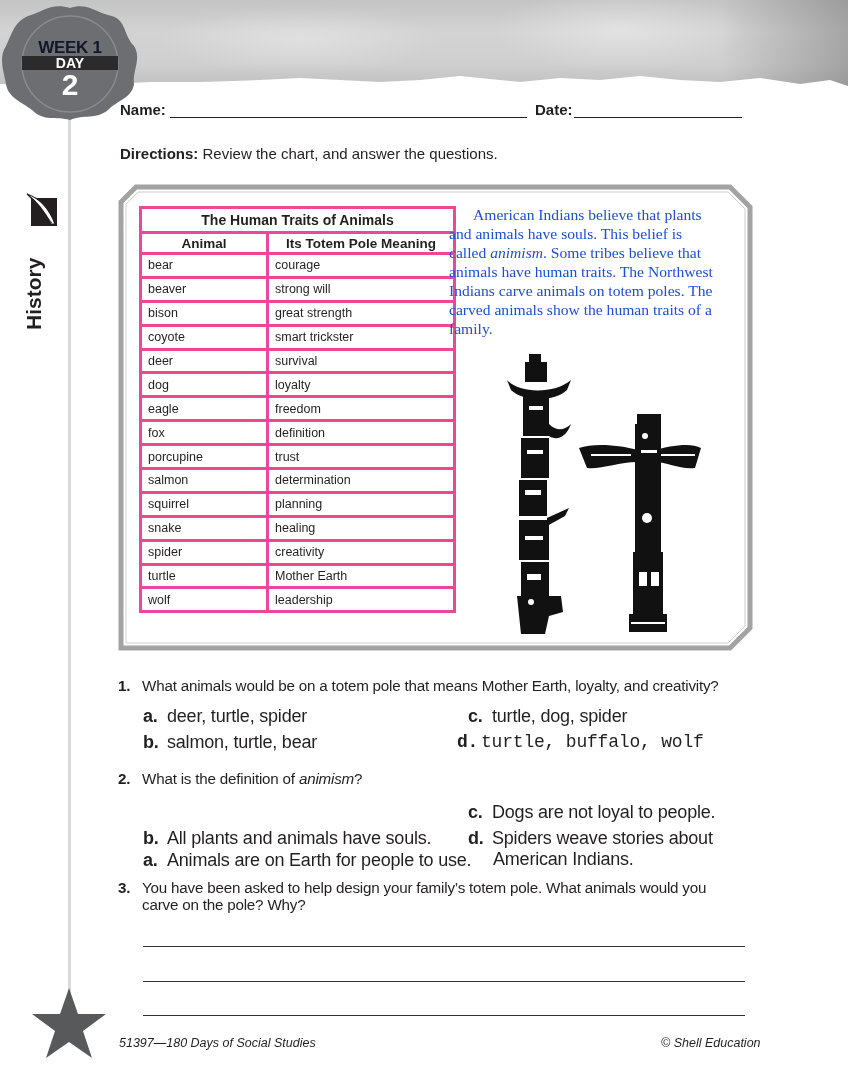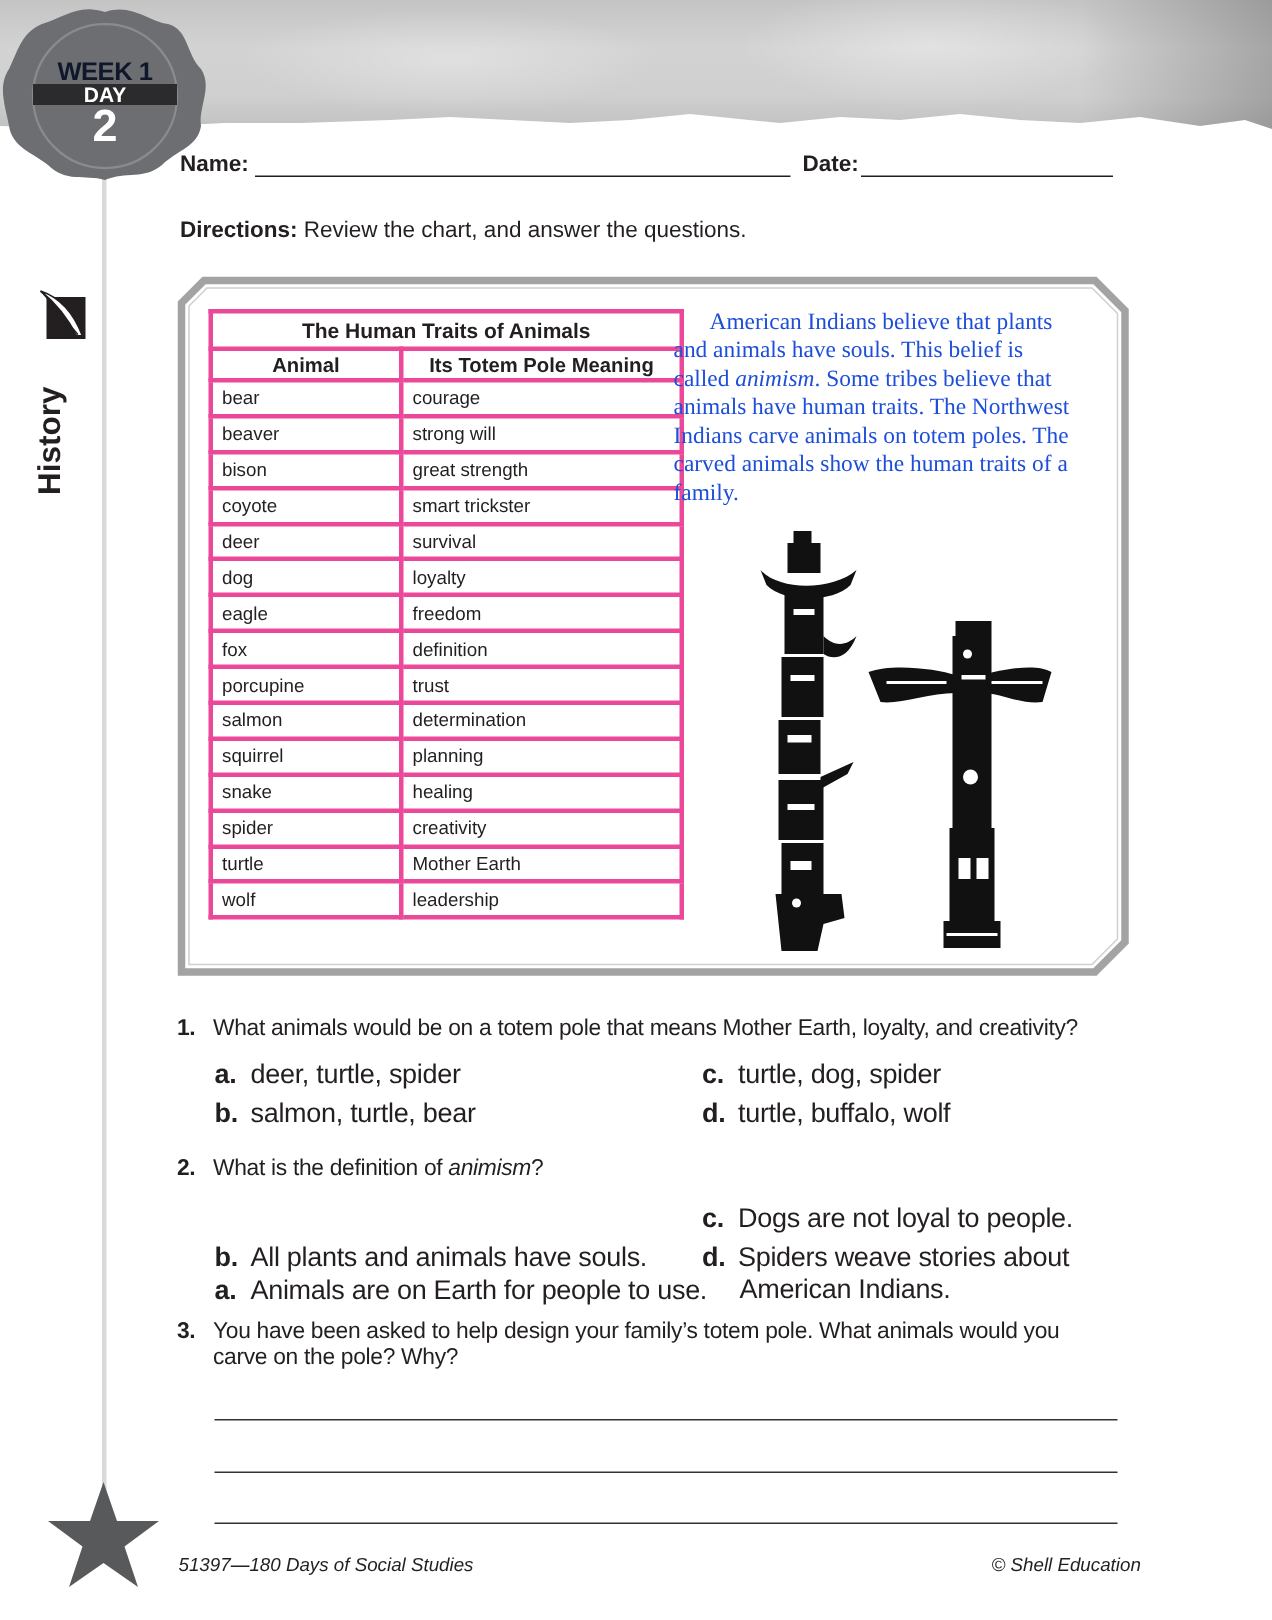--- a/index.html
+++ b/index.html
@@ -252,21 +252,21 @@
 </div>
 <div class="opt" style="left:143px; top:706px;">
   <span class="letter">a.</span><span>deer, turtle, spider</span>
 </div>
 <div class="opt" style="left:143px; top:732px;">
   <span class="letter">b.</span><span>salmon, turtle, bear</span>
 </div>
 <div class="opt" style="left:468px; top:706px;">
   <span class="letter">c.</span><span>turtle, dog, spider</span>
 </div>
-<div class="opt" style="left:468px; top:732px;">
+<div class="opt" style="left:457px; top:732px;font-family:Liberation Mono, monospace;">
   <span class="letter">d.</span><span>turtle, buffalo, wolf</span>
 </div>
 
 <div class="q" style="top:770px;">
   <span class="num">2.</span><span>What is the definition of </span><i>animism</i><span>?</span>
 </div>
 <div class="opt" style="left:143px; top:802px;margin-top:48px;">
   <span class="letter">a.</span><span>Animals are on Earth for people to use.</span>
 </div>
 <div class="opt" style="left:143px; top:828px;">

